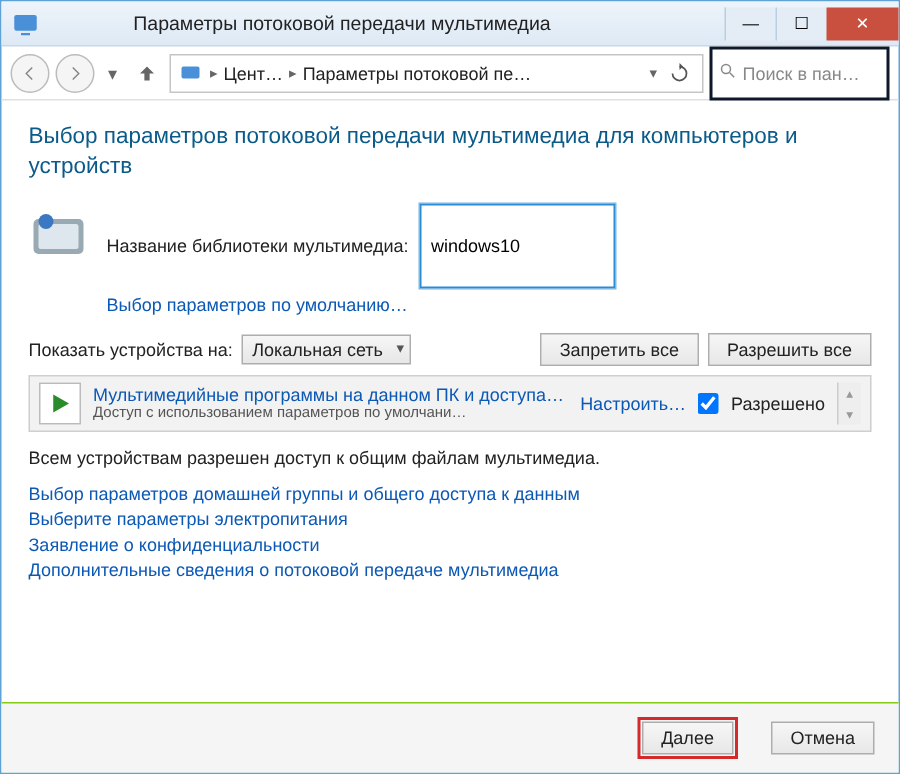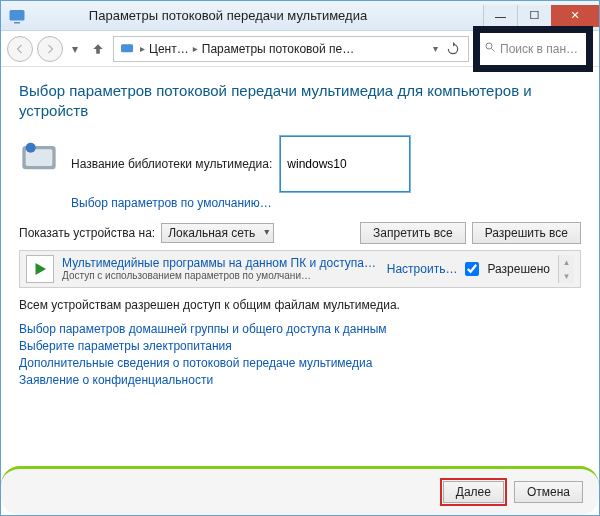--- a/index.html
+++ b/index.html
@@ -85,21 +85,21 @@
     gap: 2px;
     background: #fff;
     overflow: hidden;
   }
   .breadcrumb .bc-icon { width: 18px; display:flex; align-items:center; justify-content:center; }
   .breadcrumb .bc-seg { color: #222; white-space: nowrap; }
   .breadcrumb .bc-sep { color: #666; padding: 0 2px; font-size: 10px; }
   .bc-refresh { width: 22px; display:flex; align-items:center; justify-content:center; color:#555; }
   .searchbox {
     width: 120px; height: 26px;
-    border: 7px solid #0f172a;
+    border: 2px solid #0f172a;
     display: flex; align-items: center;
     padding: 16px 4px;
     color: #888;
     background: #fff;
   }
   .searchbox .sicon { margin-right: 4px; }
   .content {
     flex: 1;
     padding: 14px 18px 0 18px;
     overflow: hidden;
@@ -178,27 +178,26 @@
     color: #2a8b2a;
   }
   .device-text { flex: 1; overflow: hidden; }
   .device-text .dt-top { color: #0c59b5; white-space: nowrap; overflow: hidden; text-overflow: ellipsis; }
   .device-text .dt-bot { color: #555; font-size: 10px; white-space: nowrap; overflow: hidden; text-overflow: ellipsis; }
   .device-right { display: flex; align-items: center; gap: 8px; justify-content: flex-end; }
   .scroll-stub { width: 16px; align-self: stretch; background: #eee; border-left: 1px solid #ccc; display:flex; flex-direction:column; justify-content:space-between; align-items:center; color:#999; font-size:9px; padding:2px 0;}
   .summary { margin: 10px 0 10px 0; color: #222; }
   .linklist .link { display: block; margin: 3px 0; }
   .footer {
-    border-top: 3px solid #84cc16;
+    border-top: 1px solid #84cc16;
     padding: 12px 16px;
     display: flex;
     justify-content: flex-end;
-    gap: 10px;
+    gap: 25px;
     background: #f5f5f5;
-    border-radius: 19px;
   }
   .btn.primary-highlight {
     outline: 2px solid #d42a2a;
     outline-offset: 1px;
   }
   input[type=checkbox] { width: 14px; height: 14px; }
 </style>
 </head>
 <body>
 
@@ -313,22 +312,22 @@
           <span>▴</span>
           <span>▾</span>
         </div>
     </div>
 
     <div class="summary">Всем устройствам разрешен доступ к общим файлам мультимедиа.</div>
 
     <div class="linklist">
       <span class="link">Выбор параметров домашней группы и общего доступа к данным</span>
       <span class="link">Выберите параметры электропитания</span>
+      <span class="link">Заявление о конфиденциальности</span>
       <span class="link">Дополнительные сведения о потоковой передаче мультимедиа</span>
-      <span class="link">Заявление о конфиденциальности</span>
     </div>
   </div>
 
   <div class="footer">
     <button class="btn primary-highlight">Далее</button>
     <button class="btn">Отмена</button>
   </div>
 
 </div>
 

